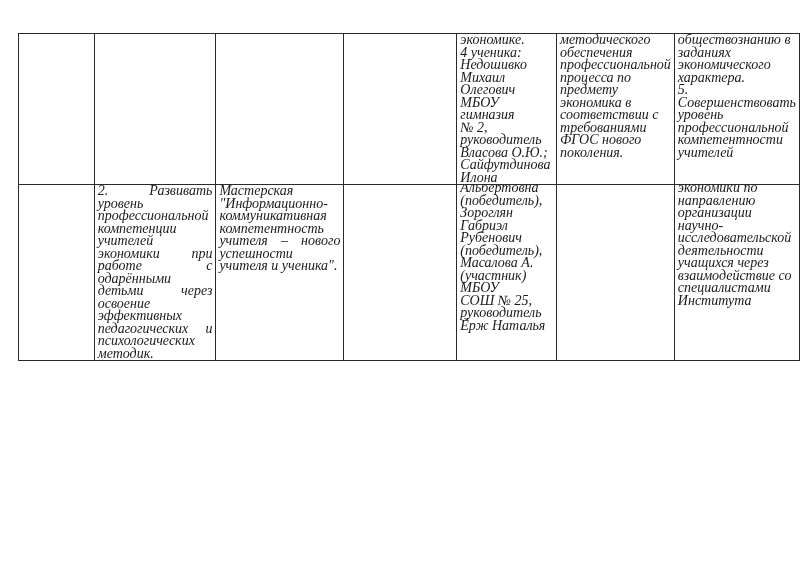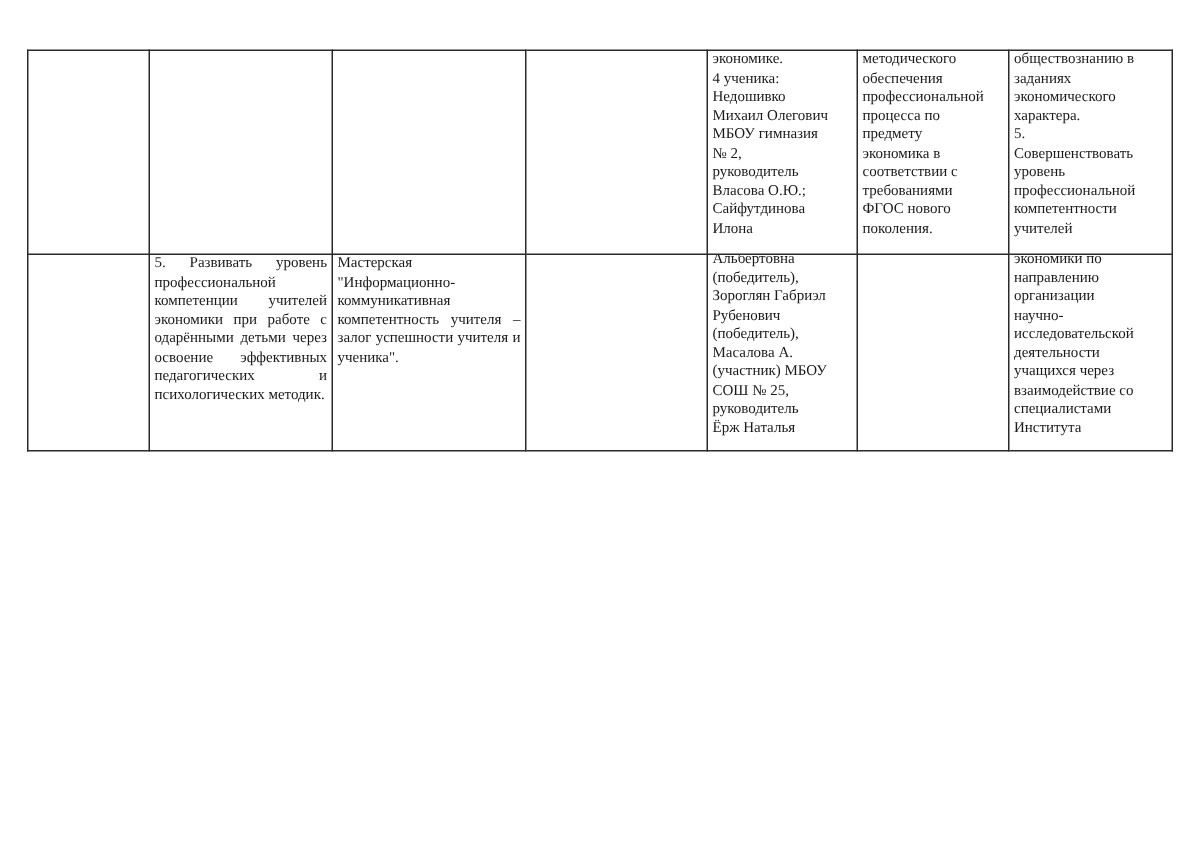--- a/index.html
+++ b/index.html
@@ -1,21 +1,21 @@
 <!DOCTYPE html>
 <html><head>
 <meta charset="utf-8">
 <style>
   html, body { margin:0; padding:0; background:#ffffff; }
   body { width:800px; height:566px; position:relative; overflow:hidden;
          font-family:"Liberation Serif", "DejaVu Serif", serif; color:#1a1a1a; }
   .page { position:absolute; left:0; top:0; width:800px; height:566px; background:#fff; }
   table.doc { position:absolute; left:18px; top:33px; border-collapse:collapse; table-layout:fixed; }
   table.doc td { border:1.2px solid #2a2a2a; vertical-align:top; padding:0 3px;
-                 font-size:10px; line-height:12.5px; overflow:hidden; }
+                 font-size:14px; line-height:12.5px; overflow:hidden;font-style:italic; }
   .justify { text-align:justify; text-align-last:left; }
   .cell-text { white-space:pre-line; }
   .row1 td { height:135px; }
   .row2 td { height:130px; }
   .shift-up { margin-top:-3px; }
 </style>
 </head>
 <body>
 
 <div class="page">
@@ -78,24 +78,24 @@
 профессиональной
 компетентности
 учителей</div>
           </td>
     </tr>
     <tr class="row2">
       <td>
             <div class="cell-text"></div>
           </td>
       <td>
-            <div class="justify">5. Развивать уровень профессиональной компетенции учителей экономики при работе с одарёнными детьми через освоение эффективных педагогических и психологических методик.</div>
+            <div class="justify">2. Развивать уровень профессиональной компетенции учителей экономики при работе с одарёнными детьми через освоение эффективных педагогических и психологических методик.</div>
           </td>
       <td>
-            <div class="justify">Мастерская "Информационно-коммуникативная компетентность учителя – залог успешности учителя и ученика".</div>
+            <div class="justify">Мастерская "Информационно-коммуникативная компетентность учителя – нового успешности учителя и ученика".</div>
           </td>
       <td>
             <div class="cell-text"></div>
           </td>
       <td>
             <div class="cell-text shift-up">Альбертовна
 (победитель),
 Зороглян Габриэл
 Рубенович
 (победитель),

